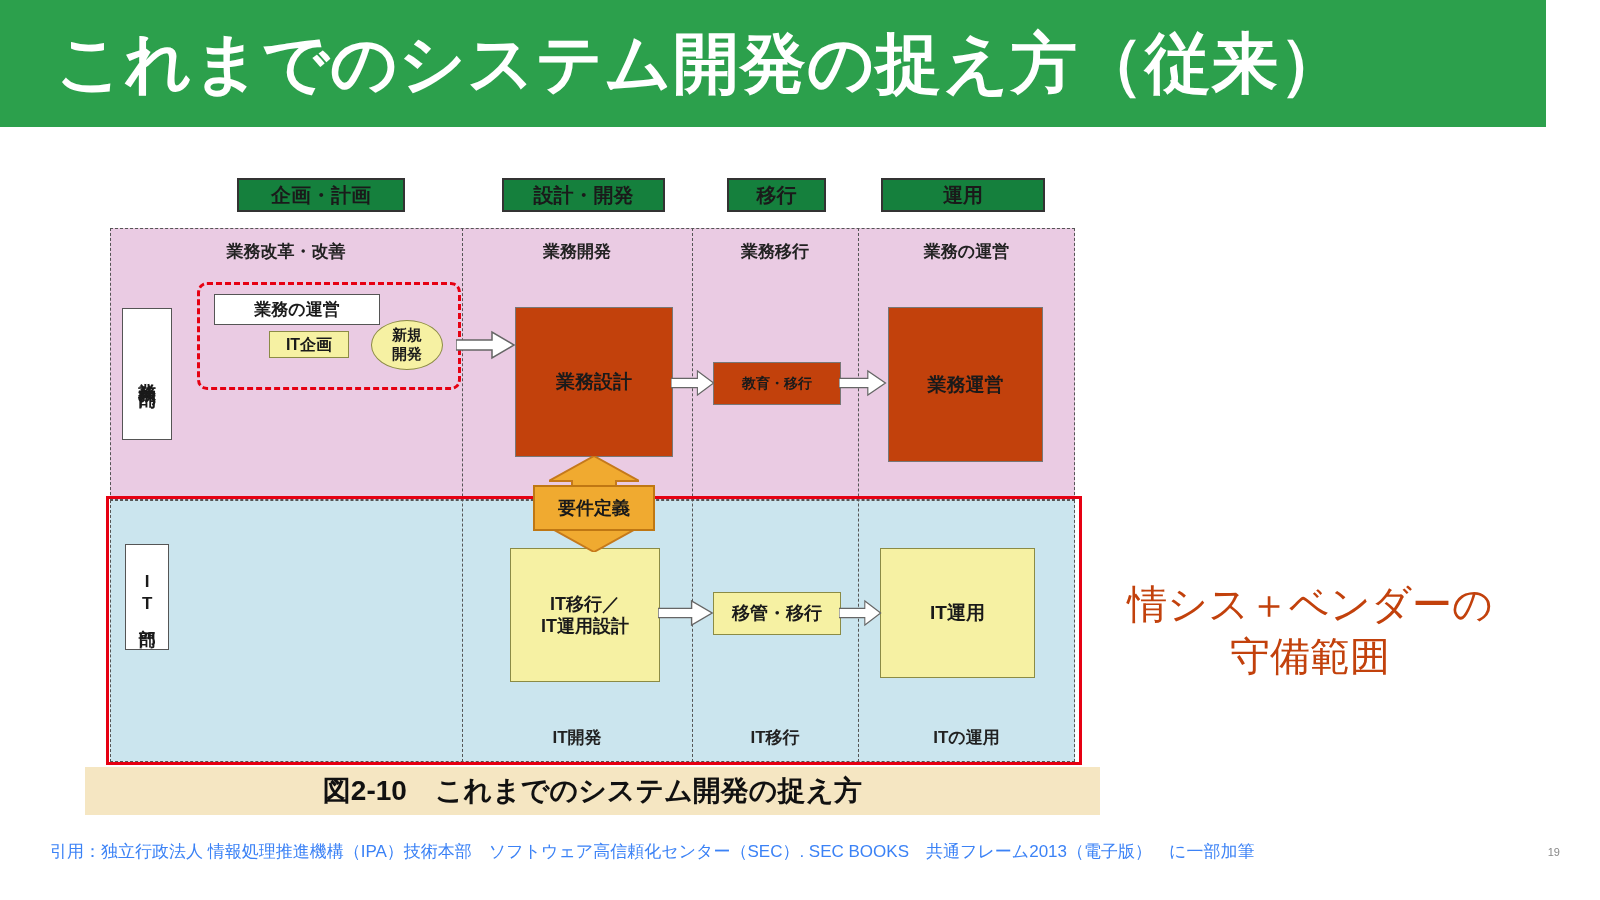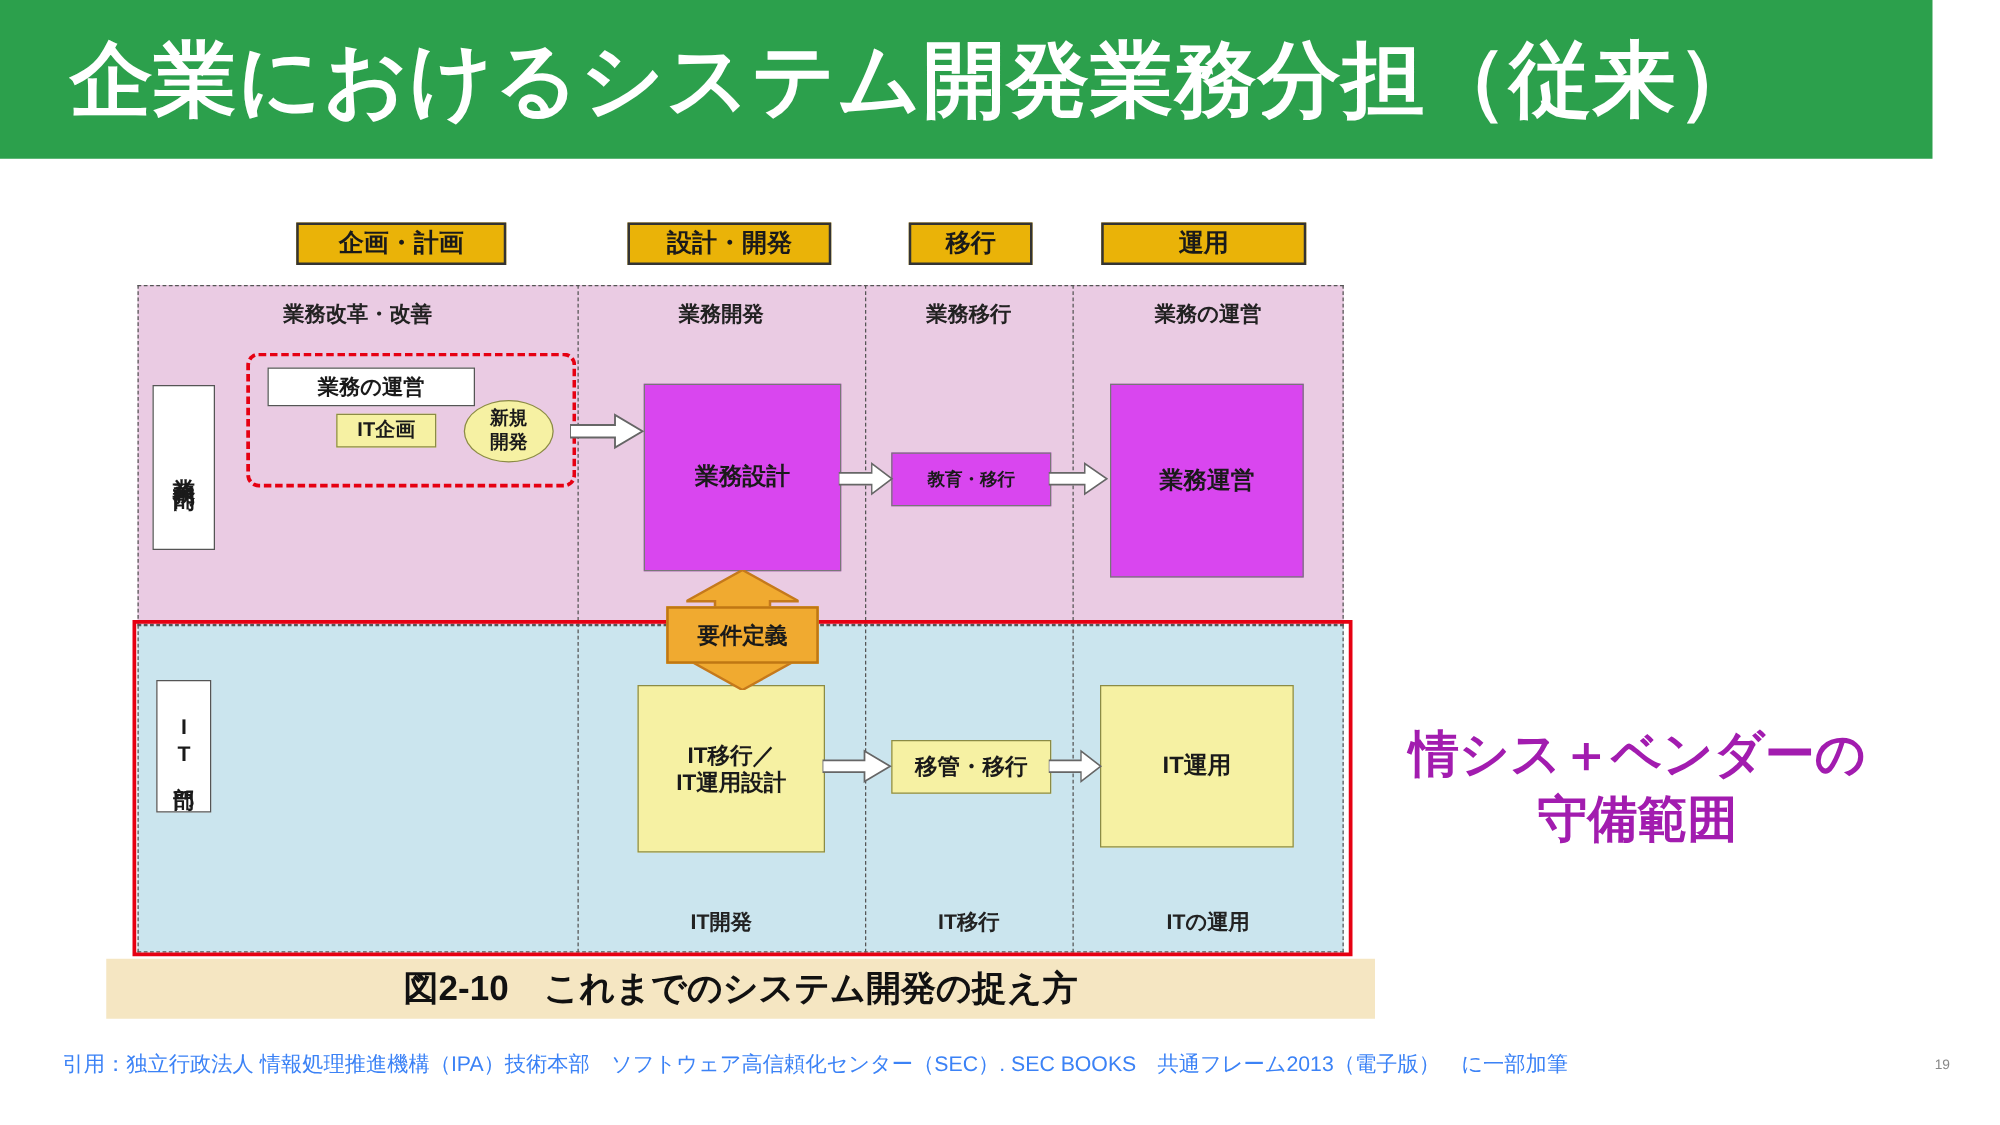--- a/index.html
+++ b/index.html
@@ -6,50 +6,50 @@
   html,body { width:1600px; height:900px; }
   body { font-family:"Liberation Sans","DejaVu Sans",sans-serif; background:#ffffff; position:relative; overflow:hidden; }
   .slide { position:absolute; left:0; top:0; width:1600px; height:900px; background:#fff; }
 
   .title-bar { position:absolute; left:0; top:0; width:1546px; height:127px; background:#2CA04C; display:flex; align-items:center; }
   .title-bar h1 { color:#ffffff; font-size:66px; font-weight:800; padding-left:56px; white-space:nowrap; letter-spacing:1px; }
 
   .figure { position:absolute; left:85px; top:148px; width:1015px; height:667px; background:#ffffff; }
 
   .box { position:absolute; display:flex; align-items:center; justify-content:center; text-align:center; font-weight:700; color:#1a1a1a; z-index:3; line-height:1.25; }
-  .phase { background:#eab308; border:2px solid #333; font-size:20px; z-index:4; }
+  .phase { background:#15803d; border:2px solid #333; font-size:20px; z-index:4; }
   .region { position:absolute; border:1px dashed #555; z-index:1; }
   .region-pink { background:#EACBE3; }
   .region-blue { background:#CBE5EE; }
   .vsep { position:absolute; width:0; border-left:1px dashed #555; z-index:2; }
   .lbl { position:absolute; font-weight:700; font-size:17px; text-align:center; color:#222; z-index:3; }
   .white-box { background:#ffffff; border:1px solid #555; }
-  .sage { background:#d946ef; border:1px solid #777; }
+  .sage { background:#c2410c; border:1px solid #777; }
   .yellow { background:#F6F1A3; border:1px solid #8B8B45; }
   .ellipse { border-radius:50%; }
   .vert { writing-mode:vertical-rl; text-orientation:upright; letter-spacing:3px; }
   .red-dashed { position:absolute; border:3px dashed #E60012; border-radius:10px; z-index:2; }
   .red-solid { position:absolute; border:3px solid #E60012; z-index:6; pointer-events:none; }
   .pre { white-space:pre-line; }
   .arrow { position:absolute; z-index:5; }
   .arrow svg { display:block; width:100%; height:100%; }
   .dbl-arrow { position:absolute; z-index:7; }
   .req-box { background:#F0AA30; border:2px solid #BF7713; font-size:18px; z-index:8; }
   .caption-bar { position:absolute; left:0; top:619px; width:1015px; height:48px; background:#F5E6C2; display:flex; align-items:center; justify-content:center; font-size:28px; font-weight:700; color:#111; z-index:1; }
-  .annotation { position:absolute; left:1106px; top:578px; width:408px; text-align:center; font-size:40px; font-weight:700; color:#a21caf; line-height:1.3; white-space:pre-line; }
+  .annotation { position:absolute; left:1106px; top:578px; width:408px; text-align:center; font-size:40px; font-weight:400; color:#c2410c; line-height:1.3; white-space:pre-line; }
   .citation { position:absolute; left:50px; top:840px; font-size:17px; color:#3b82f6; white-space:nowrap; }
   .page-num { position:absolute; right:40px; top:846px; font-size:11px; color:#888; }
 </style>
 </head>
 <body>
 
 <div class="slide">
 
   <header class="title-bar">
-    <h1>企業におけるシステム開発業務分担（従来）</h1>
+    <h1>これまでのシステム開発の捉え方（従来）</h1>
   </header>
 
   <div class="figure">
 
     <div class="box phase" style="left:152px;top:30px;width:168px;height:34px">企画・計画</div>
     <div class="box phase" style="left:417px;top:30px;width:163px;height:34px">設計・開発</div>
     <div class="box phase" style="left:642px;top:30px;width:99px;height:34px">移行</div>
     <div class="box phase" style="left:796px;top:30px;width:164px;height:34px">運用</div>
 
     <div class="region region-pink" style="left:25px;top:80px;width:965px;height:272px"></div>

